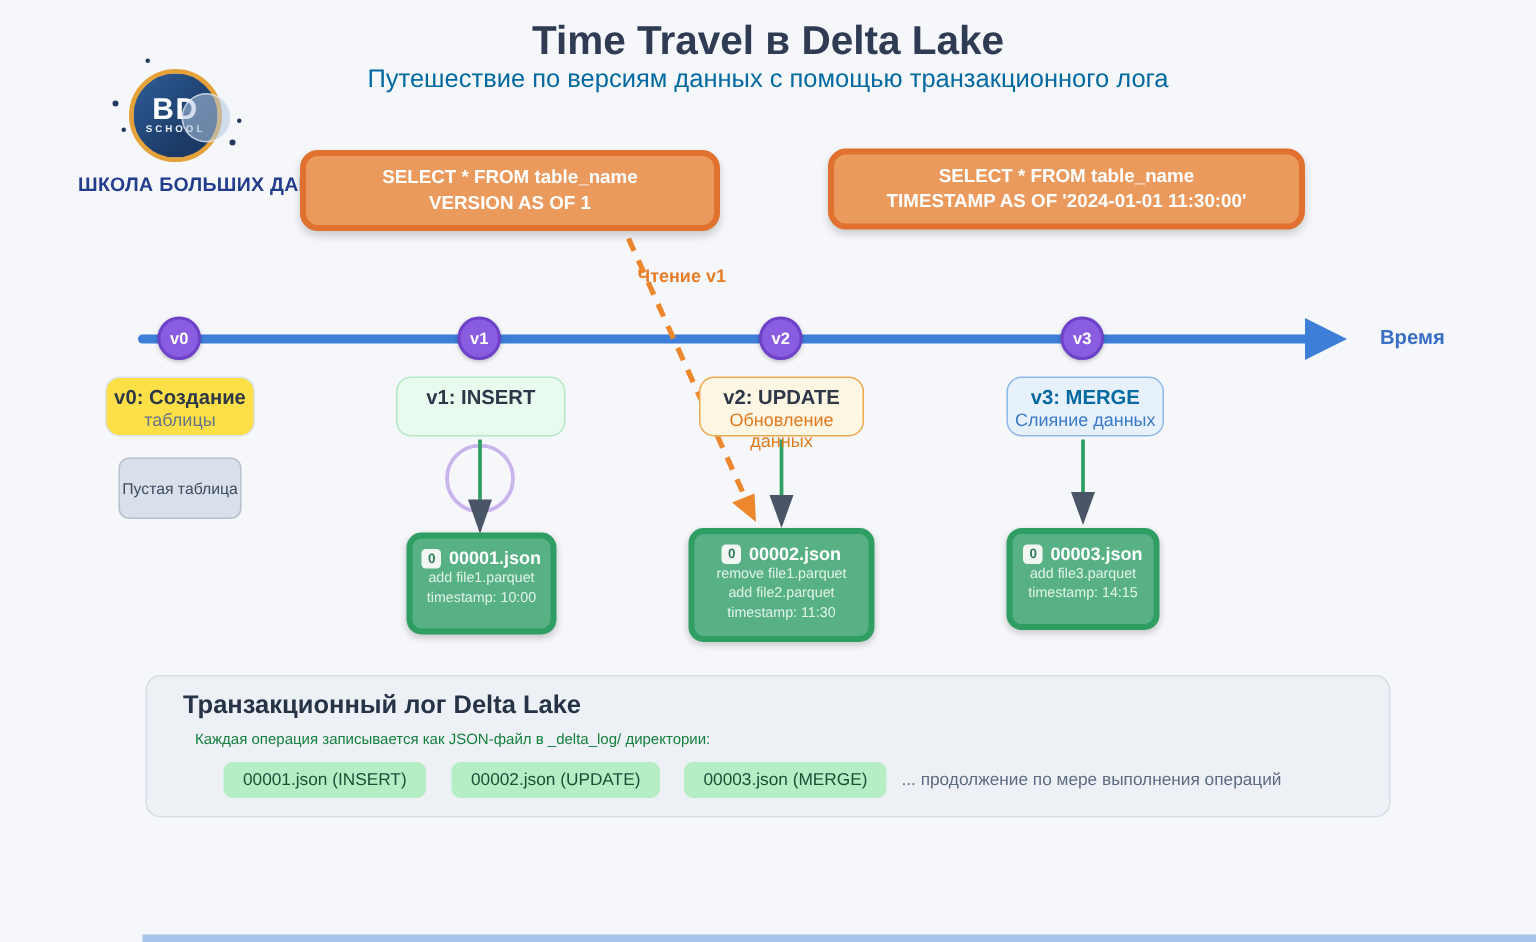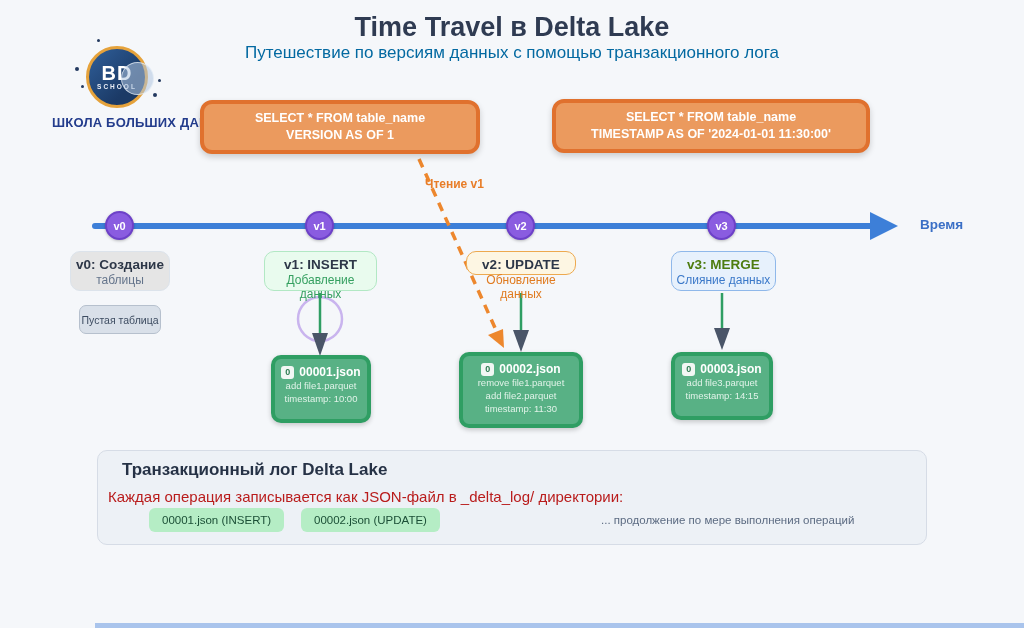--- a/index.html
+++ b/index.html
@@ -36,49 +36,49 @@
 
   
   .tnode { width:29px; height:29px; border-radius:50%; background:#8a5ce0; border:2px solid #6d41c8;
     color:#fff; font-size:11px; font-weight:bold; display:flex; align-items:center; justify-content:center;
     box-shadow:0 1px 3px rgba(0,0,0,.25); }
 
   
   .vcard { border-radius:10px; text-align:center; padding-top:5px; }
   .vcard .t { font-weight:bold; font-size:13.5px; color:#2d3748; }
   .vcard .s { font-size:12px; margin-top:1px; }
-  .vcard-v0 { left:70px;  top:251px; width:100px; height:40px; background:#e5e5e5; border:1px solid #dce3eb; }
+  .vcard-v0 { left:70px;  top:251px; width:100px; height:40px; background:#fde047; border:1px solid #dce3eb; }
   .vcard-v1 { left:264px; top:251px; width:113px; height:40px; background:#e9fbee; border:1.5px solid #b2e8c4; }
   .vcard-v1 .s { color:#35a060; }
-  .vcard-v2 { left:466px; top:251px; width:110px; height:24px; background:#fdf6e3; border:1.5px solid #eda94f; }
+  .vcard-v2 { left:466px; top:251px; width:110px; height:40px; background:#fdf6e3; border:1.5px solid #eda94f; }
   .vcard-v2 .s { color:#e07b20; }
   .vcard-v3 { left:671px; top:251px; width:105px; height:40px; background:#e7f1fc; border:1.5px solid #8fb8ea; }
-  .vcard-v3 .t { color:#4d7c0f; }
+  .vcard-v3 .t { color:#0369a1; }
   .vcard-v3 .s { color:#3b79c9; }
   .vcard-v0 .s { color:#64748b; }
 
-  .empty-table { left:79px; top:305px; width:82px; height:29px; background:#d9e0e9; border:1px solid #b6c0cd;
+  .empty-table { left:79px; top:305px; width:82px; height:41px; background:#d9e0e9; border:1px solid #b6c0cd;
     border-radius:7px; color:#3d4c61; font-size:10.5px; display:flex; align-items:center; justify-content:center; }
 
   
   .jcard { border-radius:10px; background:#58b185; border:4px solid #2f9e63; color:#fff; text-align:center;
     padding-top:6px; box-shadow:0 2px 5px rgba(0,0,0,.2); }
   .jhead { display:flex; align-items:center; justify-content:center; gap:5px; font-weight:bold; font-size:12px; }
   .jicon { width:13px; height:13px; background:#f2f7f4; border-radius:3px; color:#2e7d53; font-size:9px;
     font-weight:bold; display:flex; align-items:center; justify-content:center; }
   .jline { font-size:9.5px; color:#e1f3e9; line-height:13px; }
   .jcard-1 { left:271px; top:355px; width:100px; height:68px; }
   .jcard-2 { left:459px; top:352px; width:124px; height:76px; }
   .jcard-3 { left:671px; top:352px; width:102px; height:68px; }
 
   
   .log-panel { left:97px; top:450px; width:830px; height:95px; background:#edf1f6;
     border:1px solid #d6dce6; border-radius:10px; }
   .lp-title { position:absolute; left:24px; top:9px;  font-size:17px; font-weight:bold; color:#263246; }
-  .lp-desc  { position:absolute; left:10px; top:37px; font-size:15px; color:#b91c1c; }
+  .lp-desc  { position:absolute; left:32px; top:37px; font-size:10px; color:#15803d; }
   .chip { position:absolute; top:57px; background:#b5edc5; border-radius:6px; font-size:11.5px;
     color:#1b4f36; padding:6px 13px; white-space:nowrap; }
   .chip-1 { left:51px; }  .chip-2 { left:203px; }  .chip-3 { left:358px; }
   .lp-more { position:absolute; left:503px; top:63px; font-size:11.5px; color:#5c6b82; }
 
   
   .feat-panel { left:105px; top:567px; width:817px; height:53px; background:#e9fbf0;
     border:1px solid #bfecce; border-radius:8px; padding:5px 0 0 16px; }
   .fp-title { font-size:13px; font-weight:bold; color:#1b5c38; }
   .fp-line  { font-size:12.5px; color:#2f9e63; line-height:16px; }
@@ -149,21 +149,20 @@
   <div class="abs tnode" style="left:305px;top:211px;">v1</div>
   <div class="abs tnode" style="left:506px;top:211px;">v2</div>
   <div class="abs tnode" style="left:707px;top:211px;">v3</div>
 
   <div class="abs vcard vcard-v0">
     <div class="t">v0: Создание</div>
     <div class="s">таблицы</div>
   </div>
   <div class="abs vcard vcard-v1">
     <div class="t">v1: INSERT</div>
-    <div class="s">Добавление данных</div>
   </div>
   <div class="abs vcard vcard-v2">
     <div class="t">v2: UPDATE</div>
     <div class="s">Обновление данных</div>
   </div>
   <div class="abs vcard vcard-v3">
     <div class="t">v3: MERGE</div>
     <div class="s">Слияние данных</div>
   </div>
 
@@ -193,19 +192,20 @@
     </div>
     <div class="jline">add file3.parquet</div>
     <div class="jline">timestamp: 14:15</div>
   </div>
 
   <div class="abs log-panel">
     <div class="lp-title">Транзакционный лог Delta Lake</div>
     <div class="lp-desc">Каждая операция записывается как JSON-файл в _delta_log/ директории:</div>
     <span class="chip chip-1">00001.json (INSERT)</span>
     <span class="chip chip-2">00002.json (UPDATE)</span>
+    <span class="chip chip-3">00003.json (MERGE)</span>
     <span class="lp-more">... продолжение по мере выполнения операций</span>
   </div>
 
 
   <div class="abs bottom-bar"></div>
 
 </div>
 
 </body></html>

